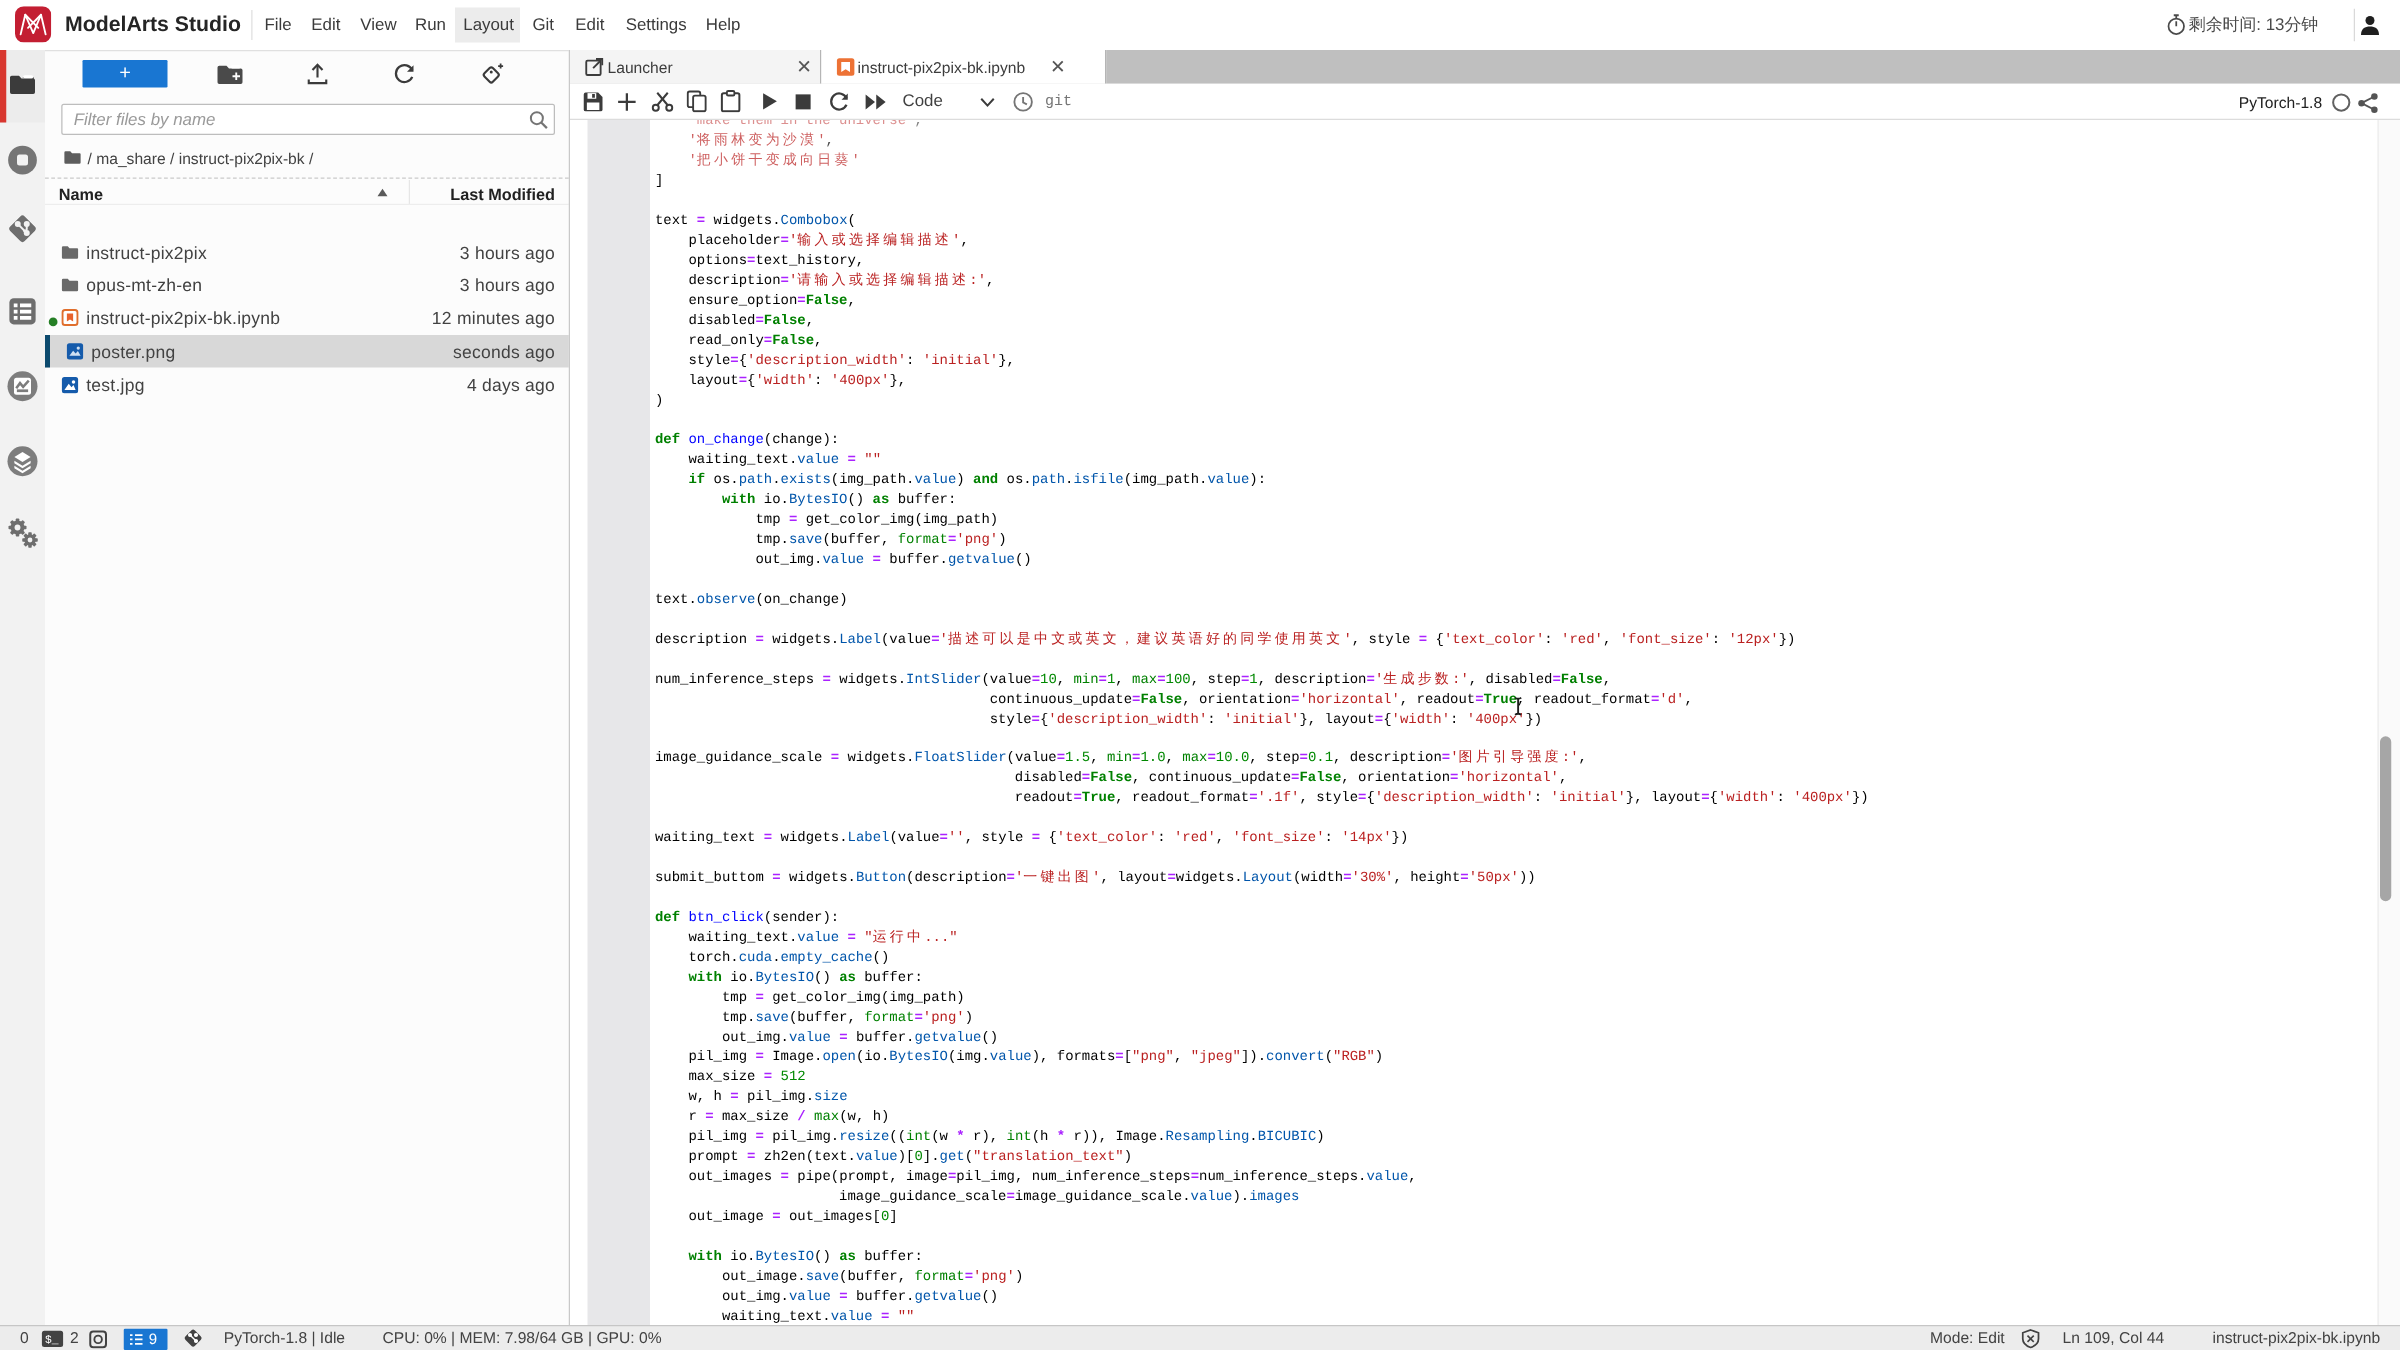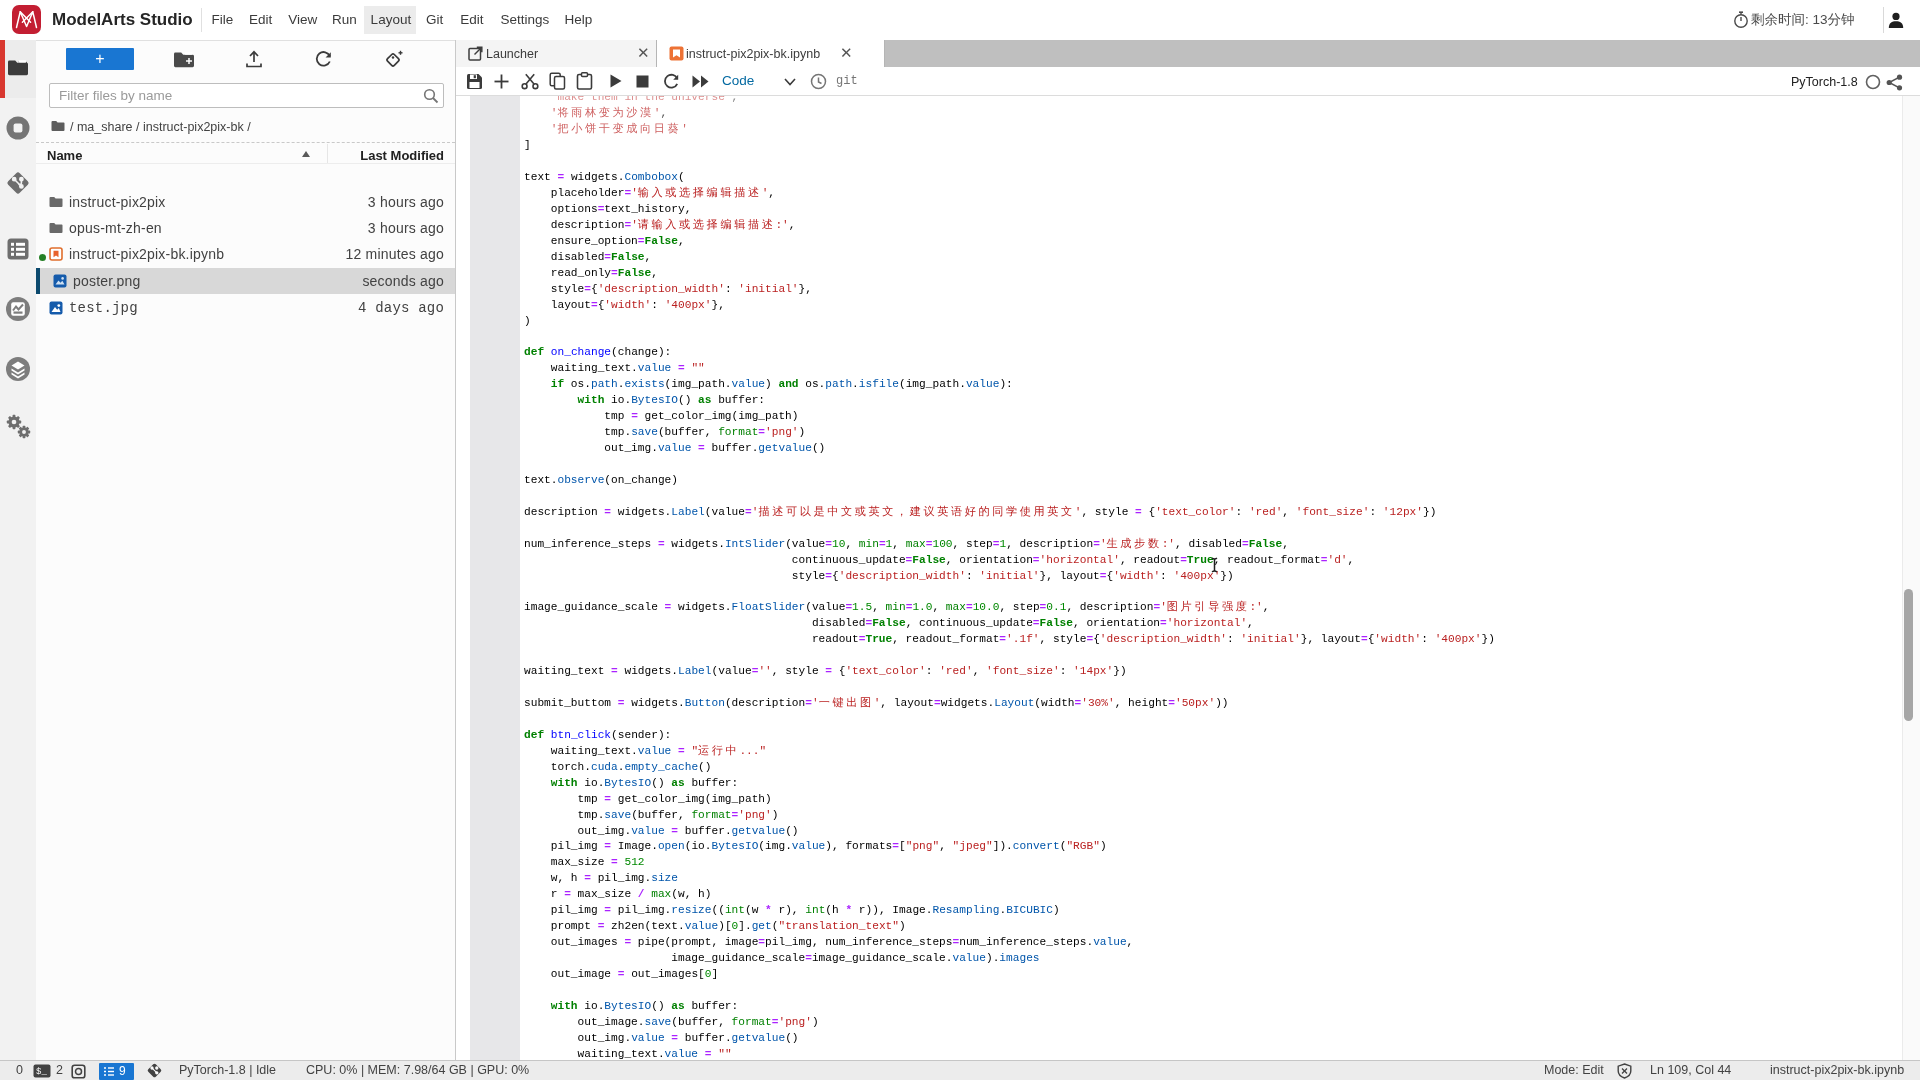--- a/index.html
+++ b/index.html
@@ -16,21 +16,21 @@
 #timetext{left:1751px;top:11px;font-size:13.5px;color:#4a4a4a;}
 #rightsep{left:1883px;top:7px;width:1px;height:26px;background:#d9d9d9;}
 
 
 #sidebar{left:0;top:40px;width:36px;height:1020px;background:#f2f2f2;}
 #sideactive{left:0;top:40px;width:36px;height:58px;background:#ececec;border-left:5px solid #d8372f;box-sizing:border-box;}
 
 
 #panel{left:36px;top:40px;width:419px;height:1020px;background:#fcfcfc;border-top:1px solid #e0e0e0;box-sizing:border-box;}
 #newbtn{left:66px;top:48px;width:68px;height:22px;background:#1976d2;color:#fff;text-align:center;font-size:16px;line-height:21px;border-radius:1px;}
-#filter{left:49px;top:83px;width:395px;height:25px;background:#fff;border:1px solid #bdbdbd;box-sizing:border-box;border-radius:2px;}
+#filter{left:49px;top:83px;width:395px;height:25px;background:#fff;border:1px solid #bdbdbd;box-sizing:border-box;border-radius:2px;font-style:italic;}
 #filter span{position:absolute;left:9px;top:4px;font-size:13.5px;color:#9a9a9a;}
 #crumb{left:70px;top:120px;font-size:12.5px;color:#424242;}
 #dashsep{left:36px;top:142px;width:419px;border-top:1px dashed #c9c9c9;}
 #lhead{left:47px;top:148px;font-size:13px;font-weight:bold;color:#212121;}
 #lheadr{left:332px;top:148px;width:112px;text-align:right;font-size:13px;font-weight:bold;color:#212121;}
 #sorttri{left:302px;top:151px;width:0;height:0;border-left:4.5px solid transparent;border-right:4.5px solid transparent;border-bottom:6px solid #5a5a5a;}
 #headline{left:36px;top:163px;width:419px;border-top:1px solid #ededed;}
 #colsep{left:327px;top:144px;width:1px;height:20px;background:#e6e6e6;}
 .frow{left:36px;width:419px;height:26px;}
 .fname{position:absolute;left:33px;top:4.5px;font-size:14px;letter-spacing:0.2px;color:#424242;}
@@ -44,21 +44,21 @@
 
 #tabbar{left:456px;top:40px;width:1464px;height:27px;background:#bfbfbf;}
 .tab{position:absolute;top:0;height:27px;box-sizing:border-box;}
 #tab1{left:0;width:201px;background:#f4f4f4;border-right:1px solid #b5b5b5;}
 #tab2{left:201px;width:228px;background:#fff;border-right:1px solid #b5b5b5;}
 .tabtxt{position:absolute;top:6.5px;font-size:12.5px;color:#3c3c3c;}
 .tabx{position:absolute;top:4px;font-size:15px;color:#555;}
 
 
 #nbtool{left:456px;top:67px;width:1464px;height:29px;background:#fff;border-bottom:1px solid #dcdcdc;box-sizing:border-box;}
-#codesel{left:722px;top:73px;font-size:13.5px;color:#0369a1;}
+#codesel{left:722px;top:73px;font-size:13.5px;color:#404040;}
 #gittxt{left:836px;top:74px;font-family:"Liberation Mono",monospace;font-size:12px;color:#757575;}
 #pytorch{left:1791px;top:75px;font-size:12.5px;color:#212121;}
 
 
 #content{left:456px;top:96px;width:1464px;height:964px;background:#fff;overflow:hidden;}
 #gutter{left:470px;top:96px;width:50px;height:964px;background:#e7e7e9;}
 #codeblock{left:524px;top:90px;font-family:"Liberation Mono",monospace;font-size:11.17px;line-height:15.94px;white-space:pre;color:#000;}
 .cl{height:15.94px;}
 .k{color:#008000;font-weight:bold;}
 .b{color:#008000;}
@@ -224,21 +224,21 @@
     </div>
 <div class="abs frow" id="selrow" style="top:268px;">
       <svg class="abs" style="left:13px;top:6px;" width="14" height="14" viewBox="0 0 14 14" xmlns="http://www.w3.org/2000/svg">
         <rect x="0.5" y="0.5" width="13" height="13" rx="2" fill="#155bab"></rect>
         <path d="M2.5 10.5 L5.5 6.5 L7.5 8.8 L9.3 6.8 L11.5 10.5 Z" fill="#cfe0f2"></path>
         <circle cx="9.6" cy="4.4" r="1.3" fill="#cfe0f2"></circle>
       </svg>
       <span class="fname" style="color:#424242">poster.png</span>
       <span class="fdate" style="color:#424242">seconds ago</span>
     </div>
-<div class="abs frow" style="top:295px;font-family:Liberation Mono, monospace;">
+<div class="abs frow" style="top:295px;">
       <svg class="abs" style="left:13px;top:6px;" width="14" height="14" viewBox="0 0 14 14" xmlns="http://www.w3.org/2000/svg">
         <rect x="0.5" y="0.5" width="13" height="13" rx="2" fill="#155bab"></rect>
         <path d="M2.5 11 L6 6 L8.2 8.8 L9.8 7 L11.5 11 Z" fill="#fff"></path>
         <circle cx="9.8" cy="4.6" r="1.4" fill="#fff"></circle>
       </svg>
       <span class="fname" style="color:#424242">test.jpg</span>
       <span class="fdate" style="color:#424242">4 days ago</span>
     </div>
 <div class="abs" id="greendot"></div>
 

